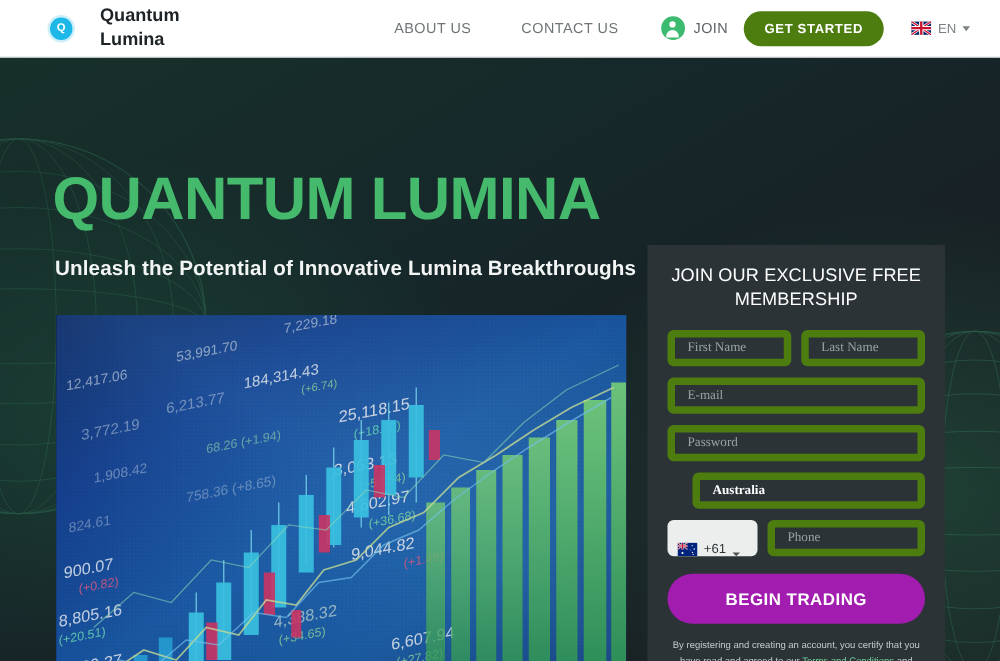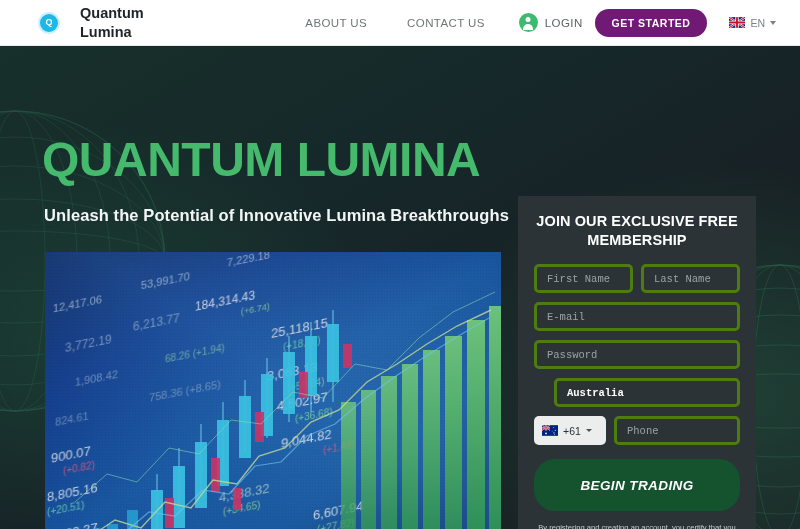--- a/index.html
+++ b/index.html
@@ -54,21 +54,21 @@
     transform: translateX(-50%);
     width: 5px; height: 5px; border-radius: 50%; background: #fff;
   }
   .login-icon::after {
     content: ""; position: absolute; left: 50%; bottom: 2.5px;
     transform: translateX(-50%);
     width: 10px; height: 6px; border-radius: 5px 5px 0 0; background: #fff;
   }
   .login-text { font-size: 11.5px; color: #5d6366; letter-spacing: .4px; }
   .btn-started {
-    background: #701a75; color: #fff;
+    background: #4d7c0f; color: #fff;
     font-size: 10.5px; font-weight: 700; letter-spacing: .5px;
     border: none; border-radius: 16px;
     padding: 8px 17px; cursor: pointer; white-space: nowrap;
   }
   .lang {
     display: flex; align-items: center; gap: 5px;
     margin-left: 22px; cursor: pointer;
   }
   .flag-uk { width: 16px; height: 11px; flex: none; display: block; }
   .lang-code { font-size: 10.5px; color: #7c8284; }
@@ -113,59 +113,58 @@
   .chart-img svg { display: block; width: 456px; height: 298px; }
 
   
   .panel {
     position: absolute; left: 518px; top: 150px;
     width: 238px; height: 344px;
     background: #2b3336; z-index: 8;
     padding: 16px 16px 0 16px;
   }
   .panel-title {
-    color: #ffffff; font-size: 14.5px; font-weight: 700;
+    color: #ffffff; font-size: 14.5px; font-weight: 400;
     text-align: center; line-height: 1.32; letter-spacing: .1px;
     margin-bottom: 14px;
   }
   .row { display: flex; gap: 8px; margin-bottom: 9px; }
   .fld {
-    height: 29px; border: 3px solid #4d7c0f; border-radius: 5px;
+    height: 29px; border: 6px solid #4d7c0f; border-radius: 5px;
     background: transparent; color: #ffffff;
-    font-family: Liberation Mono, monospace; font-size: 10.5px;
+    font-family: Liberation Serif, serif; font-size: 10.5px;
     padding: 0 10px; outline: none; width: 100%;
   }
   .fld::placeholder { color: #9aa3a4; }
   .fld.filled { color: #ffffff; font-weight: 700; margin-left: 20px; }
   .btn-genpass {
     height: 29px; min-width: 98px; flex: none;
     background: #3cba6f; color: #fff; border: none; border-radius: 15px;
     font-family: "Liberation Sans", sans-serif;
     font-size: 8px; font-weight: 700; letter-spacing: .45px;
     cursor: pointer; white-space: nowrap;
   }
   .prefix {
     height: 29px; width: 72px; flex: none;
     background: #eceeee; border-radius: 5px;
-    display: flex; align-items: center; gap: 5px;
+    display: flex; align-items: flex-end; gap: 5px;
     padding: 0 8px; cursor: pointer;
   }
   .flag-au { width: 16px; height: 11px; flex: none; display: block; }
   .prefix-code { font-size: 10.5px; color: #2b3336; font-weight: 400; }
   .caret-dark {
     width: 0; height: 0; border-left: 3px solid transparent;
     border-right: 3px solid transparent; border-top: 3.5px solid #4a5254;
   }
   .btn-begin {
-    width: 100%; height: 52px; margin-top: 5px;
-    background: #14532d; color: #fff; border: none; border-radius: 21px;
+    width: 100%; height: 40px; margin-top: 5px;
+    background: #a21caf; color: #fff; border: none; border-radius: 21px;
     font-family: "Liberation Sans", sans-serif;
     font-size: 13.5px; font-weight: 700; letter-spacing: .4px;
     cursor: pointer;
-    font-style: italic;
   }
   .legal {
     margin-top: 11px; text-align: center;
     font-size: 7.6px; line-height: 1.62; color: #c3cbcb;
   }
   .legal a { color: #6fce96; text-decoration: underline; }
 </style>
 </head>
 <body>
 
@@ -179,21 +178,21 @@
       </div>
       <div class="brand-name">Quantum Lumina</div>
     </div>
 
     <div class="nav-right">
       <a class="nav-link" href="#">ABOUT US</a>
       <a class="nav-link" href="#">CONTACT US</a>
 
       <div class="login-wrap">
         <div class="login-icon"></div>
-        <span class="login-text">LOGIN</span>
+        <span class="login-text">JOIN</span>
       </div>
 
       <button class="btn-started">GET STARTED</button>
 
       <div class="lang">
         <svg class="flag-uk" viewBox="0 0 60 40">
           <rect width="60" height="40" fill="#012169"></rect>
           <path d="M0,0 L60,40 M60,0 L0,40" stroke="#fff" stroke-width="8"></path>
           <path d="M0,0 L60,40 M60,0 L0,40" stroke="#C8102E" stroke-width="4"></path>
           <path d="M30,0 V40 M0,20 H60" stroke="#fff" stroke-width="13"></path>

